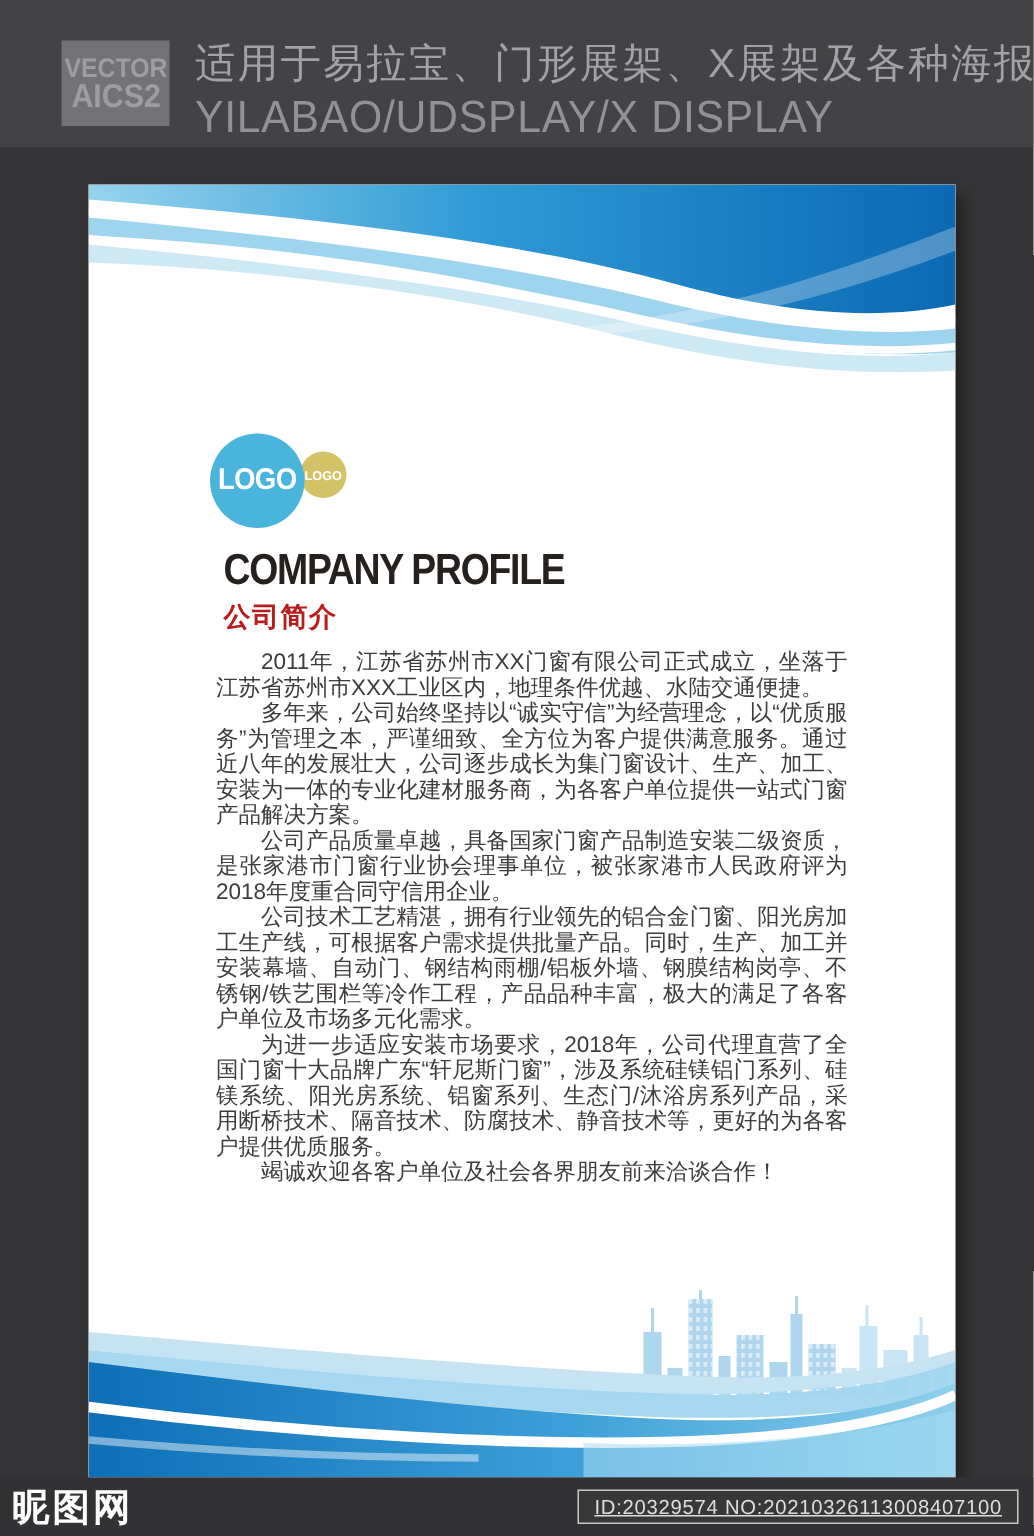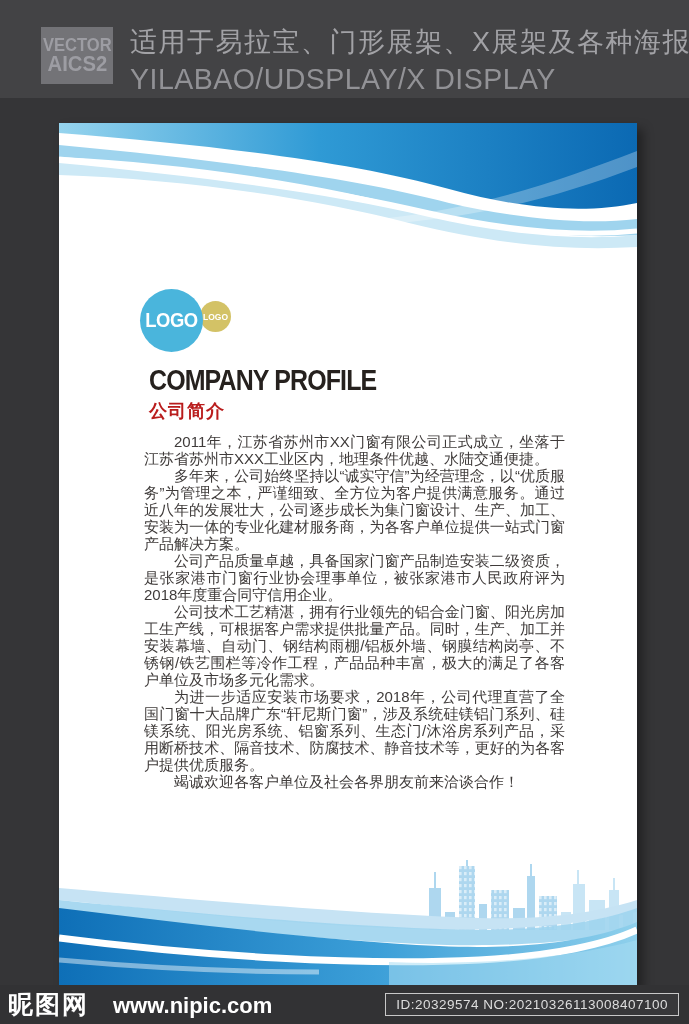--- a/index.html
+++ b/index.html
@@ -41,25 +41,25 @@
                 letter-spacing:1px; }
 
   
   .body-text { position:absolute; left:85px; top:310px; width:421px; color:#3f3b3a;
                font-size:15px; line-height:17px; text-align:justify; }
   .body-text p { text-indent:2em; }
 
   
   .bottom-bar { position:absolute; left:0; top:985px; width:689px; height:39px; background:#323234;
                 display:flex; align-items:center; justify-content:space-between; padding:0 10px 0 8px; }
-  .site-group { display:flex; align-items:baseline; gap:24px; color:#ffffff; }
+  .site-group { display:flex; align-items:baseline; gap:11px; color:#ffffff; }
   .site-name { font-size:25px; font-weight:bold; letter-spacing:2px; }
   .site-url { font-size:22px; font-weight:bold; }
   .id-box { border:1px solid #c8c8c8; color:#dedede; background:#38383a; font-size:13.5px;
-            padding:3px 10px; letter-spacing:.5px; white-space:nowrap; }
+            padding:3px 10px; letter-spacing:.5px; white-space:nowrap;text-decoration:underline; }
 </style>
 </head>
 <body>
 
 <div class="banner">
   <div class="badge">
     <span class="b1">VECTOR</span>
     <span class="b2">AICS2</span>
   </div>
   <div class="banner-titles">
@@ -152,16 +152,15 @@
     <path d="M0,48 C130,64 260,80 380,86 C470,90 535,80 578,62 L578,125 L0,125 Z" fill="url(#footGrad)"></path>
     <path d="M0,78 C140,96 300,106 420,100 C495,96 548,84 578,70" fill="none" stroke="#ffffff" stroke-width="7"></path>
     <path d="M330,102 C430,106 520,96 578,80 L578,125 L330,125 Z" fill="#a8dcf2" opacity="0.55"></path>
     <path d="M0,100 C90,108 180,112 260,112" fill="none" stroke="rgba(255,255,255,0.45)" stroke-width="5"></path>
   </svg>
 </div>
 
 <div class="bottom-bar">
   <div class="site-group">
     <span class="site-name">昵图网</span>
-    <span class="site-url">www.nipic.com</span>
   </div>
   <div class="id-box">ID:20329574 NO:20210326113008407100</div>
 </div>
 
 </body></html>

